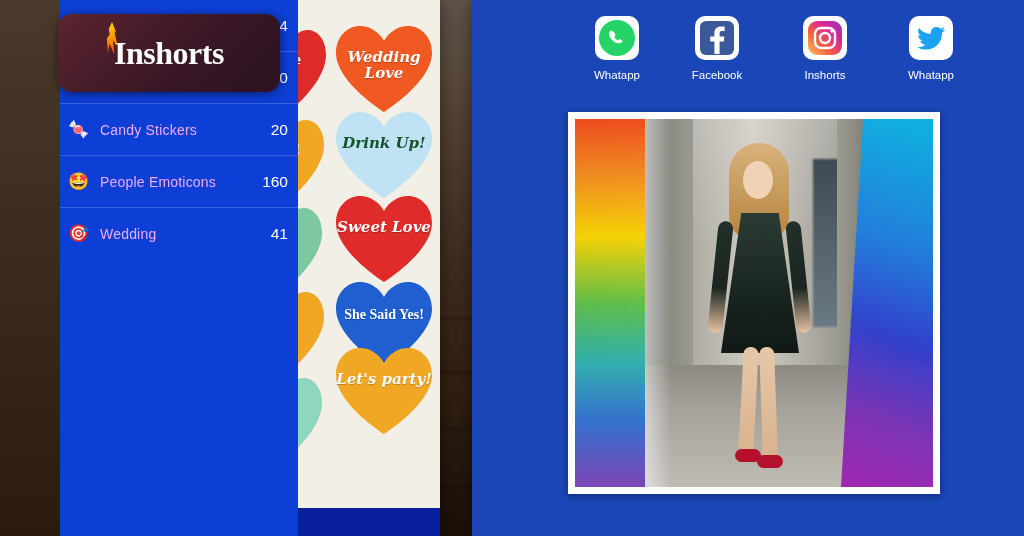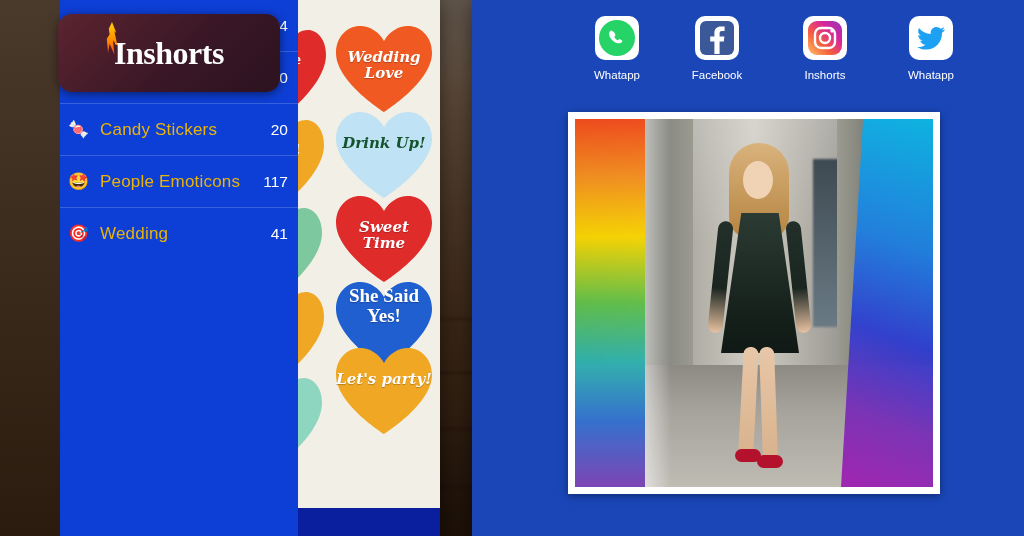--- a/index.html
+++ b/index.html
@@ -46,21 +46,21 @@
   .sl-row{
     position:relative;height:52px;display:flex;align-items:center;
     border-bottom:1px solid rgba(255,255,255,0.18);
     padding:0 10px 0 8px;box-sizing:border-box;
   }
   .sl-row .ic{
     width:22px;height:22px;margin-right:10px;flex:0 0 22px;
     display:flex;align-items:center;justify-content:center;font-size:17px;line-height:1;
   }
   .sl-row .nm{
-    color:#eab308;font-size:17px;letter-spacing:.2px;flex:1 1 auto;white-space:nowrap;
+    color:#f0abfc;font-size:14px;letter-spacing:.2px;flex:1 1 auto;white-space:nowrap;
   }
   .sl-row .ct{
     color:#ffffff;font-size:15.5px;text-align:right;min-width:30px;
   }
   .sl-rest{position:absolute;left:60px;top:508px;width:238px;height:28px;background:#0d3fd6;}
   .sl-fill{position:absolute;left:60px;top:252px;width:238px;height:256px;background:#0d3fd6;}
 
   
   .left-edge{position:absolute;left:0;top:0;width:60px;height:536px;
     background:linear-gradient(180deg,#4a3a2c,#2a1b0e);}
@@ -259,21 +259,21 @@
       <span class="ct">30</span>
     </div>
     <div class="sl-row">
       <span class="ic">🍬</span>
       <span class="nm">Candy Stickers</span>
       <span class="ct">20</span>
     </div>
     <div class="sl-row">
       <span class="ic">🤩</span>
       <span class="nm">People Emoticons</span>
-      <span class="ct">117</span>
+      <span class="ct">160</span>
     </div>
     <div class="sl-row">
       <span class="ic">🎯</span>
       <span class="nm">Wedding</span>
       <span class="ct">41</span>
     </div>
   </div>
   <div class="sl-fill"></div>
   <div class="sl-rest"></div>
 
@@ -303,25 +303,25 @@
     <div class="heart script" style="left:38px;top:26px">
       <div class="hs" style="background:#f05a22"></div>
       <div class="ht">Wedding Love</div>
     </div>
     <div class="heart script" style="left:38px;top:112px">
       <div class="hs" style="background:#bfe3f5"></div>
       <div class="ht" style="color:#14532d;text-shadow:none">Drink Up!</div>
     </div>
     <div class="heart script" style="left:38px;top:196px">
       <div class="hs" style="background:#e02b2b"></div>
-      <div class="ht">Sweet Time</div>
+      <div class="ht">Sweet Love</div>
     </div>
     <div class="heart" style="left:38px;top:282px">
       <div class="hs" style="background:#1f5fd0"></div>
-      <div class="ht" style="top:4px;font-size:19px">She Said Yes!</div>
+      <div class="ht" style="top:26px;font-size:14px">She Said Yes!</div>
     </div>
     <div class="heart script" style="left:38px;top:348px">
       <div class="hs" style="background:#f0a824"></div>
       <div class="ht">Let's party!</div>
     </div>
 
     <div class="hbot"></div>
   </div>
 
   <div id="inshorts-logo">

